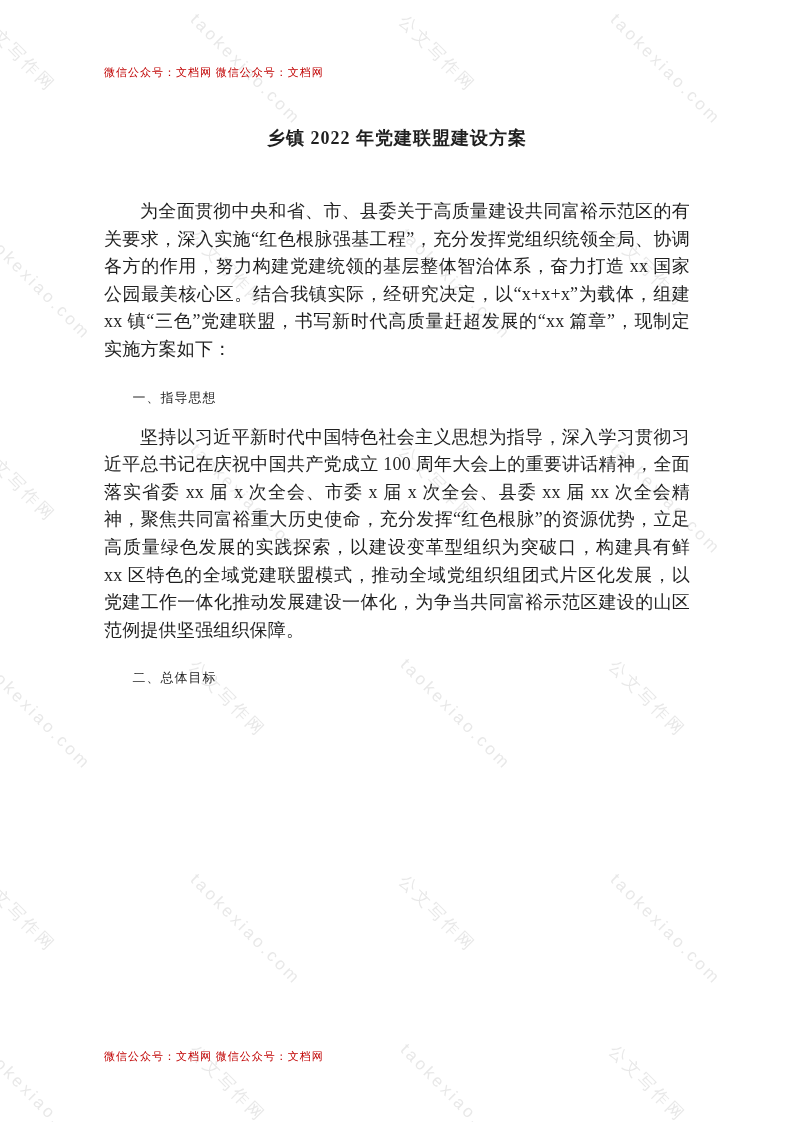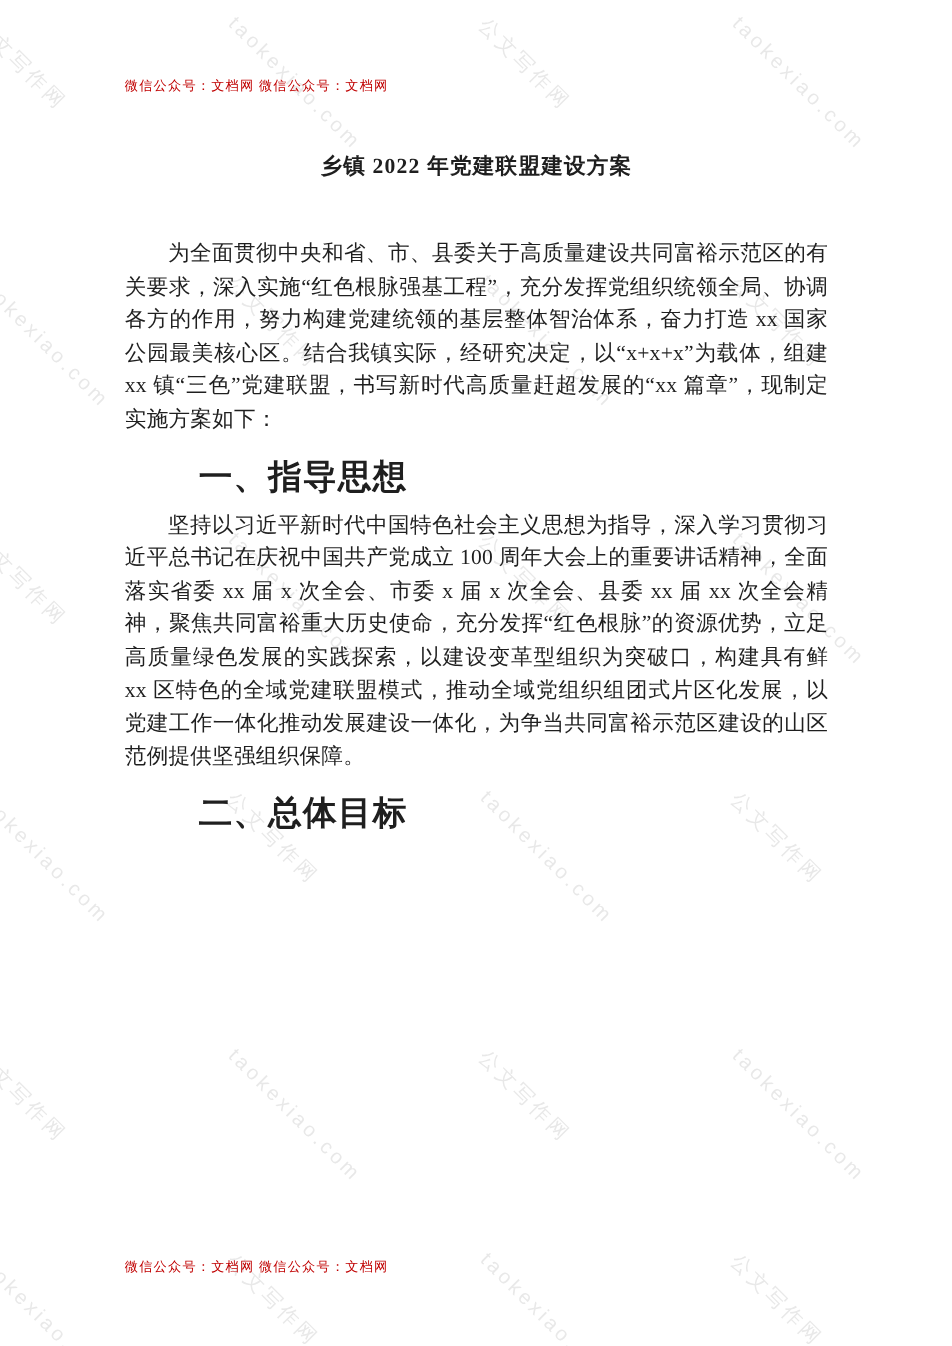--- a/index.html
+++ b/index.html
@@ -50,23 +50,23 @@
     margin: 0;
     font-size: 18px;
     line-height: 27.6px;
     text-align: justify;
     text-indent: 2em;
     letter-spacing: 0.2px;
   }
   .para + .heading { margin-top: 20px; }
   .heading {
     margin: 20px 0 12px 0;
-    font-size: 28px;
+    font-size: 13px;
     line-height: 28px;
-    font-weight: bold;
+    font-weight: normal;
     text-indent: 2.2em;
     font-family: "Liberation Sans", sans-serif;
     letter-spacing: 1px;
   }
   .footer-note {
     position: absolute;
     left: 104px;
     top: 1046px;
     z-index: 1;
   }

